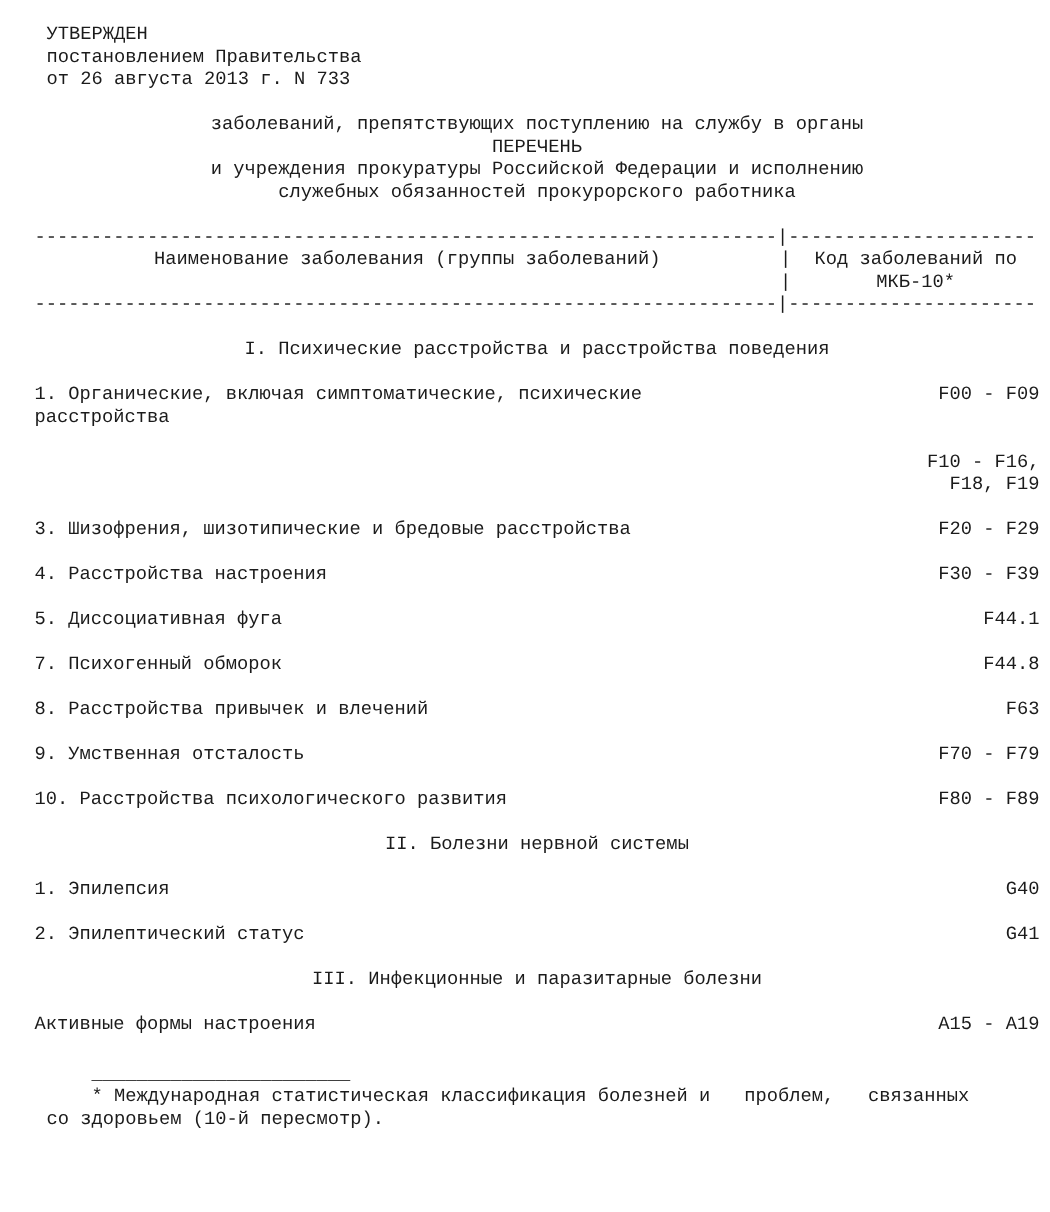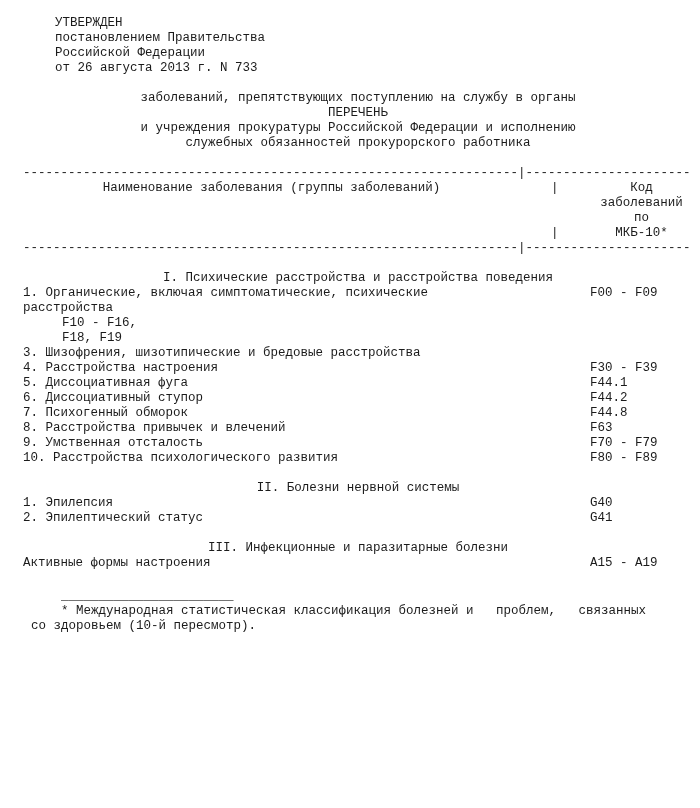--- a/index.html
+++ b/index.html
@@ -13,42 +13,41 @@
     line-height: 15px;
     box-sizing: border-box;
   }
   .page {
     box-sizing: border-box;
     width: 700px;
     min-height: 808px;
     padding: 16px 7px 8px 23px;
   }
   .approved { margin-left: 8px; }
-  .approved div { white-space: pre; margin-left: 24px; }
+  .approved div { white-space: pre; }
   .title-block { margin-top: 15px; text-align: center; }
   .tbl { margin-top: 15px; }
   .tline { white-space: pre; overflow: hidden; }
-  .trow { display: flex; gap: 31px; }
+  .trow { display: flex; }
   .cell-name { width: 497px; white-space: pre-line; }
   .cell-pipe { width: 8px; flex: none; white-space: pre; }
-  .cell-code { flex: 1; white-space: pre-line; }
+  .cell-code { flex: 1; white-space: pre-line; text-align: right; }
   .hdr-center { text-align: center; }
   .section-heading { margin-top: 15px; text-align: center; font-family: Liberation Mono, monospace; }
-  .row { margin-top: 0; }
+  .row { margin-top: 15px; }
   .footnote { margin-top: 18px; margin-left: 8px; white-space: pre-wrap; }
 </style>
 </head>
 <body>
 
 <div class="page">
 
   <div class="approved">
     <div>УТВЕРЖДЕН</div>
     <div>постановлением Правительства</div>
-    <div>Российской Федерации</div>
     <div>от 26 августа 2013 г. N 733</div>
   </div>
 
   <div class="title-block">
     <div>заболеваний, препятствующих поступлению на службу в органы</div>
     <div>ПЕРЕЧЕНЬ</div>
     <div>и учреждения прокуратуры Российской Федерации и исполнению</div>
     <div>служебных обязанностей прокурорского работника</div>
   </div>
 
@@ -77,35 +76,31 @@
       <div class="cell-code">F00 - F09</div>
     </div>
     <div class="trow row">
       <div class="cell-pipe"></div>
       <div class="cell-code">F10 - F16,
 F18, F19</div>
     </div>
     <div class="trow row">
       <div class="cell-name">3. Шизофрения, шизотипические и бредовые расстройства</div>
       <div class="cell-pipe"></div>
+      <div class="cell-code">F20 - F29</div>
     </div>
     <div class="trow row">
       <div class="cell-name">4. Расстройства настроения</div>
       <div class="cell-pipe"></div>
       <div class="cell-code">F30 - F39</div>
     </div>
     <div class="trow row">
       <div class="cell-name">5. Диссоциативная фуга</div>
       <div class="cell-pipe"></div>
       <div class="cell-code">F44.1</div>
-    </div>
-    <div class="trow row">
-      <div class="cell-name">6. Диссоциативный ступор</div>
-      <div class="cell-pipe"></div>
-      <div class="cell-code">F44.2</div>
     </div>
     <div class="trow row">
       <div class="cell-name">7. Психогенный обморок</div>
       <div class="cell-pipe"></div>
       <div class="cell-code">F44.8</div>
     </div>
     <div class="trow row">
       <div class="cell-name">8. Расстройства привычек и влечений</div>
       <div class="cell-pipe"></div>
       <div class="cell-code">F63</div>

